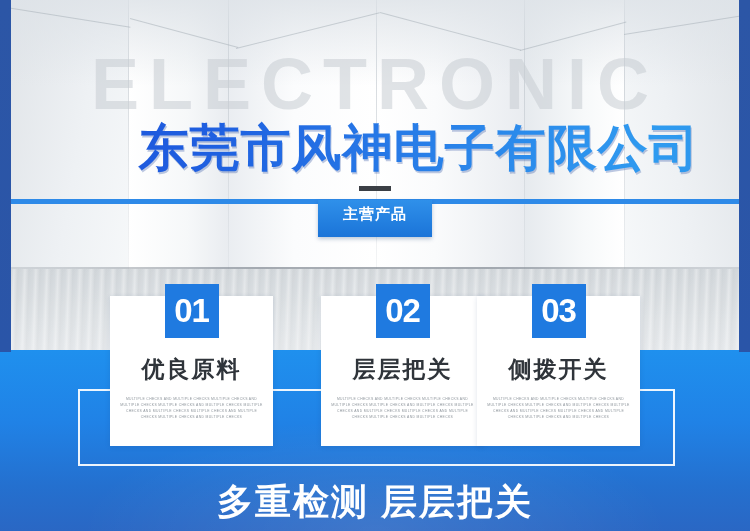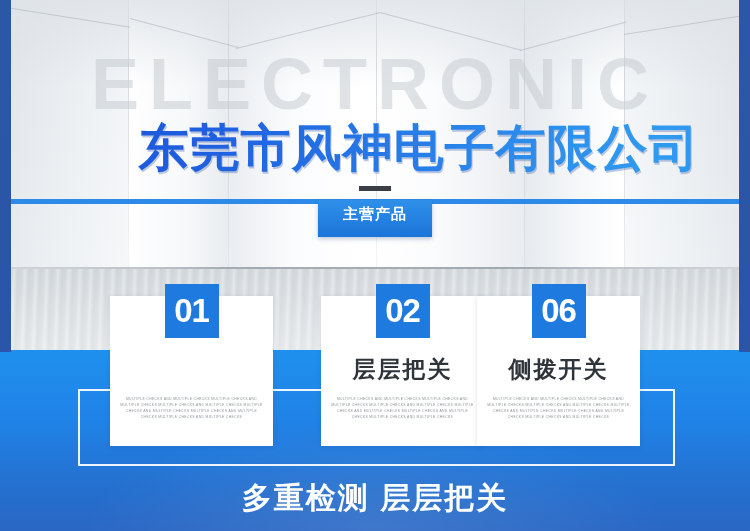--- a/index.html
+++ b/index.html
@@ -251,21 +251,21 @@
     word-break: break-word;
     transform: scale(1);
   }
 
   
   .slogan {
     position: absolute;
     left: 0; top: 478px;
     width: 750px;
     text-align: center;
-    font-size: 30px;
+    font-size: 36px;
     font-weight: 800;
     color: #ffffff;
     letter-spacing: 2px;
     z-index: 8;
     white-space: nowrap;
   }
 </style>
 </head>
 <body>
 
@@ -312,31 +312,32 @@
 
 
   <div class="blue-area"></div>
 
   <div class="frame"></div>
 
   <div class="cards">
 
     <div class="card card-1">
       <div class="card-num">01</div>
+      <div class="card-heading">优良原料</div>
       <div class="card-sub">MULTIPLE CHECKS AND MULTIPLE CHECKS MULTIPLE CHECKS AND MULTIPLE CHECKS MULTIPLE CHECKS AND MULTIPLE CHECKS MULTIPLE CHECKS AND MULTIPLE CHECKS MULTIPLE CHECKS AND MULTIPLE CHECKS MULTIPLE CHECKS AND MULTIPLE CHECKS</div>
     </div>
 
     <div class="card card-2">
       <div class="card-num">02</div>
       <div class="card-heading">层层把关</div>
       <div class="card-sub">MULTIPLE CHECKS AND MULTIPLE CHECKS MULTIPLE CHECKS AND MULTIPLE CHECKS MULTIPLE CHECKS AND MULTIPLE CHECKS MULTIPLE CHECKS AND MULTIPLE CHECKS MULTIPLE CHECKS AND MULTIPLE CHECKS MULTIPLE CHECKS AND MULTIPLE CHECKS</div>
     </div>
 
     <div class="card card-3">
-      <div class="card-num">06</div>
+      <div class="card-num">03</div>
       <div class="card-heading">侧拨开关</div>
       <div class="card-sub">MULTIPLE CHECKS AND MULTIPLE CHECKS MULTIPLE CHECKS AND MULTIPLE CHECKS MULTIPLE CHECKS AND MULTIPLE CHECKS MULTIPLE CHECKS AND MULTIPLE CHECKS MULTIPLE CHECKS AND MULTIPLE CHECKS MULTIPLE CHECKS AND MULTIPLE CHECKS</div>
     </div>
 
   </div>
 
   <div class="slogan">多重检测 层层把关</div>
 
 </div>
 

